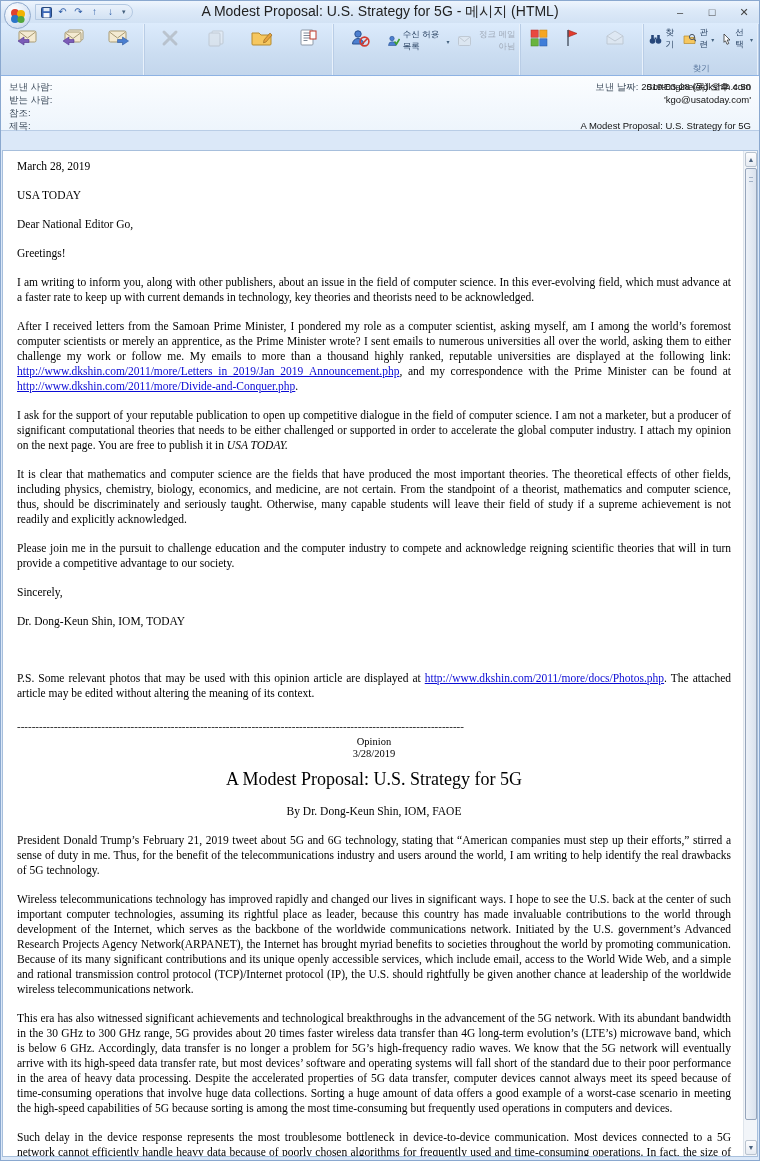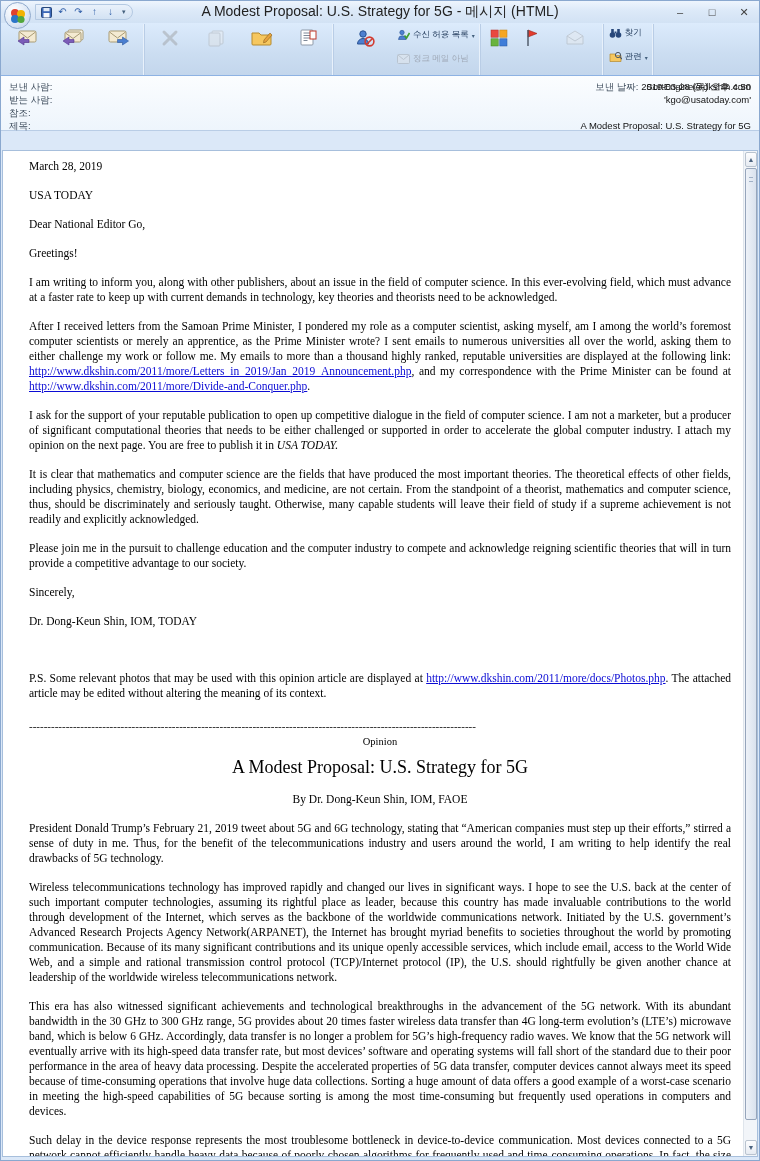--- a/index.html
+++ b/index.html
@@ -44,43 +44,43 @@
   .rgroup-label { height:12px; font-size:8.5px; color:#56749b; text-align:center;
     display:flex; align-items:center; justify-content:center; gap:3px; position:relative; }
   .dlg-launcher { position:absolute; right:1px; bottom:2px; width:9px; height:9px;
     border:1px solid #9db4d2; background:linear-gradient(#f4f8fd,#dde9f6);
     font-size:6px; color:#41608a; line-height:7px; text-align:center; }
   .bigbtn { width:46px; display:flex; flex-direction:column; align-items:center; padding-top:2px; }
   .bigbtn .bicon { height:22px; display:flex; align-items:center; justify-content:center; }
   .bigbtn .blabel { font-size:8.5px; color:#1e3758; text-align:center; line-height:10px;margin-top:32px; }
   .bigbtn.disabled .blabel { color:#a0aab8; }
   .bigbtn.disabled .bicon { opacity:.4; filter:grayscale(1); }
-  .smallcol { display:flex; flex-direction:column; justify-content:flex-start; gap:10px; padding-top:3px; }
+  .smallcol { display:flex; flex-direction:row; justify-content:flex-start; gap:2px; padding-top:3px; }
   .smallbtn { display:flex; align-items:center; gap:3px; font-size:8.5px; color:#1e3758; padding:1px 3px; }
-  .smallbtn.disabled { color:#a0aab8; }
+  .smallbtn.disabled { color:#a0aab8;text-align:right; }
   .smallbtn.disabled .sicon { opacity:.4; filter:grayscale(1); }
   .sicon { width:13px; height:12px; display:flex; align-items:center; justify-content:center; }
   .caret { font-size:6px; color:#44617e; }
   .ribbon-spacer { flex:1; }
 
   
   .msg-header { height:55px; background:linear-gradient(#fbfdff,#eef5fc);
     border-bottom:1px solid #b9cde6; padding:4px 8px 0; position:relative; }
   .hrow { display:flex; font-size:9.5px; line-height:13px;justify-content:space-between; }
   .hlabel { width:52px; color:#3c4a5a; flex:none; }
   .hvalue { color:#111; }
   .hvalue.subject { margin-left:36px; }
   .sent-date { position:absolute; right:8px; top:4px; font-size:9.5px; line-height:13px; }
   .sent-date .hlabel { display:inline; }
 
   
   .body-wrap { position:absolute; left:1px; right:1px; top:149px; bottom:3px;
     background:#fff; border:1px solid #a7bfdc; }
   .body-content { position:absolute; left:0; right:14px; top:0; bottom:0; overflow:hidden;
-    padding:6px 12px 0 26px; font-family:"Liberation Serif", serif; font-size:11.5px;
+    padding:6px 12px 0 14px; font-family:"Liberation Serif", serif; font-size:11.5px;
     line-height:15px; color:#000; }
   .para { text-align:justify; margin-top:14px; }
   .para:first-child { margin-top:2px; }
   .para.gap { margin-top:42px; }
   .para.divider { margin-top:18px; letter-spacing:0; white-space:nowrap; overflow:hidden;
     font-size:11px; }
   .para.smalltight { margin-top:2px; font-size:10.5px; line-height:12px; text-align:center; }
   .para.article-title { text-align:center; font-size:18px; line-height:22px; margin-top:8px; }
   .para.byline { text-align:center; margin-top:14px; }
   .lnk { color:#0b0bd4; text-decoration:underline; cursor:pointer; }
@@ -398,20 +398,21 @@
           <div class="line"><span>Dr. Dong-Keun Shin, IOM, TODAY</span></div>
         </div>
         <div class="para gap">
           <div class="line"><span>P.S. Some relevant photos that may be used with this opinion article are displayed at </span><a class="lnk">http://www.dkshin.com/2011/more/docs/Photos.php</a><span>. The attached article may be edited without altering the meaning of its context.</span></div>
         </div>
         <div class="para divider">
           <div class="line"><span>--------------------------------------------------------------------------------------------------------------------------</span></div>
         </div>
         <div class="para smalltight">
           <div class="line"><span>Opinion</span></div>
+          <div class="line"><span>3/28/2019</span></div>
         </div>
         <div class="para article-title">
           <div class="line"><span>A Modest Proposal: U.S. Strategy for 5G</span></div>
         </div>
         <div class="para byline">
           <div class="line"><span>By Dr. Dong-Keun Shin, IOM, FAOE</span></div>
         </div>
         <div class="para">
           <div class="line"><span>President Donald Trump’s February 21, 2019 tweet about 5G and 6G technology, stating that “American companies must step up their efforts,” stirred a sense of duty in me. Thus, for the benefit of the telecommunications industry and users around the world, I am writing to help identify the real drawbacks of 5G technology.</span></div>
         </div>

